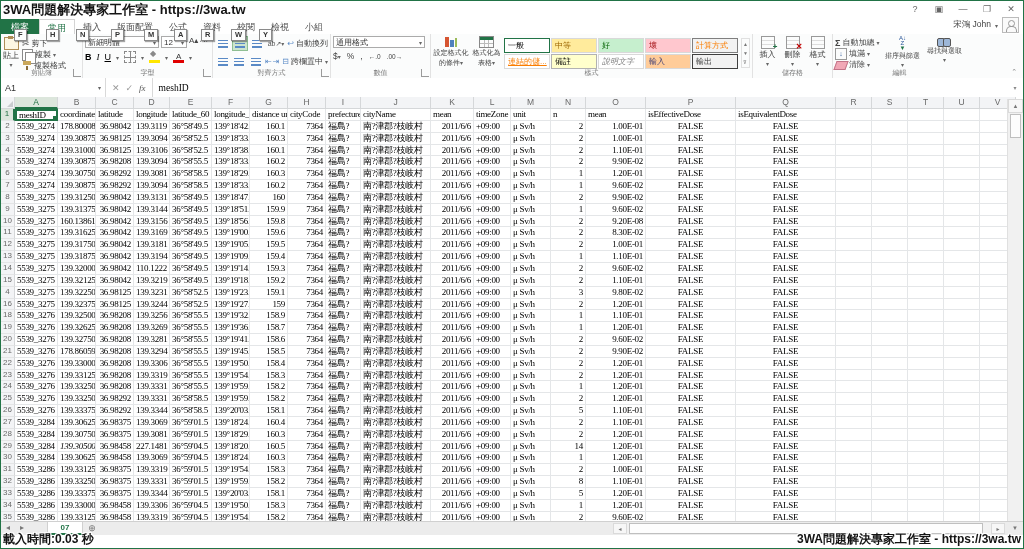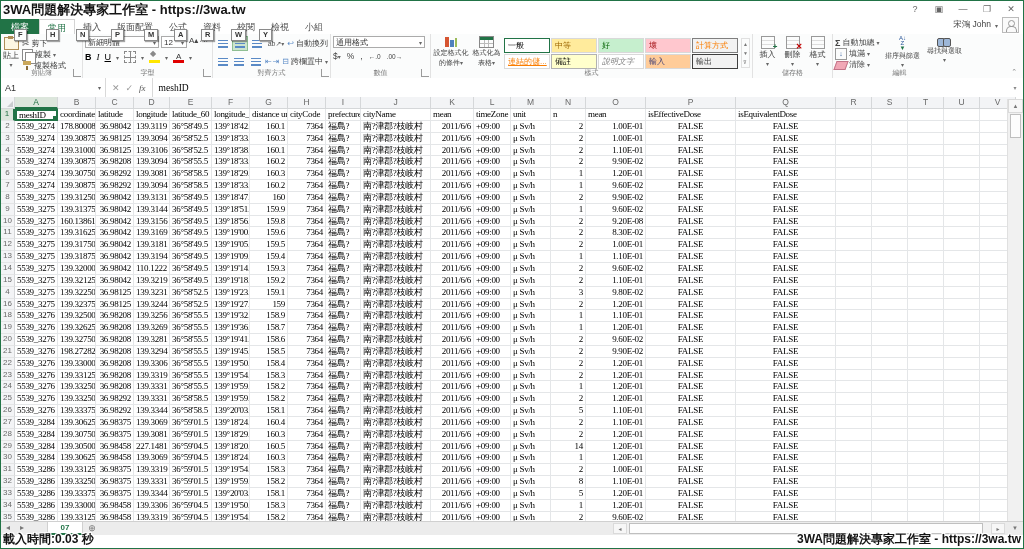--- a/index.html
+++ b/index.html
@@ -920,21 +920,21 @@
           <div class="cell ac" style="width: 100px;">FALSE</div>
           <div class="cell al" style="width: 36px;"></div>
           <div class="cell al" style="width: 36px;"></div>
           <div class="cell al" style="width: 36px;"></div>
           <div class="cell al" style="width: 36px;"></div>
           <div class="cell al" style="width: 36px;"></div>
         </div>
         <div class="grow">
           <div class="gut" style="width: 14px;">21</div>
           <div class="cell al" style="width: 43px;">5539_3276</div>
-          <div class="cell al" style="width: 38px;">198.27282</div>
+          <div class="cell al" style="width: 38px;">178.86059</div>
           <div class="cell ar" style="width: 38px;">36.98208</div>
           <div class="cell ar" style="width: 36px;">139.3294</div>
           <div class="cell al" style="width: 42px;">36°58'55.5</div>
           <div class="cell al" style="width: 38px;">139°19'45.8</div>
           <div class="cell ar" style="width: 38px;">158.5</div>
           <div class="cell ar" style="width: 38px;">7364</div>
           <div class="cell al" style="width: 35px;">福島?</div>
           <div class="cell al" style="width: 70px;">南?津郡?枝岐村</div>
           <div class="cell ar" style="width: 43px;">2011/6/6</div>
           <div class="cell al" style="width: 37px;">+09:00</div>
@@ -1120,21 +1120,21 @@
           <div class="cell ac" style="width: 100px;">FALSE</div>
           <div class="cell al" style="width: 36px;"></div>
           <div class="cell al" style="width: 36px;"></div>
           <div class="cell al" style="width: 36px;"></div>
           <div class="cell al" style="width: 36px;"></div>
           <div class="cell al" style="width: 36px;"></div>
         </div>
         <div class="grow">
           <div class="gut" style="width: 14px;">29</div>
           <div class="cell al" style="width: 43px;">5539_3284</div>
-          <div class="cell al" style="width: 38px;">139.30500</div>
+          <div class="cell al" style="width: 38px; font-style: italic;">139.30500</div>
           <div class="cell ar" style="width: 38px;">36.98458</div>
           <div class="cell ar" style="width: 36px;">227.1481</div>
           <div class="cell al" style="width: 42px;">36°59'04.5</div>
           <div class="cell al" style="width: 38px;">139°18'20.2</div>
           <div class="cell ar" style="width: 38px;">160.5</div>
           <div class="cell ar" style="width: 38px;">7364</div>
           <div class="cell al" style="width: 35px;">福島?</div>
           <div class="cell al" style="width: 70px;">南?津郡?枝岐村</div>
           <div class="cell ar" style="width: 43px;">2011/6/6</div>
           <div class="cell al" style="width: 37px;">+09:00</div>

